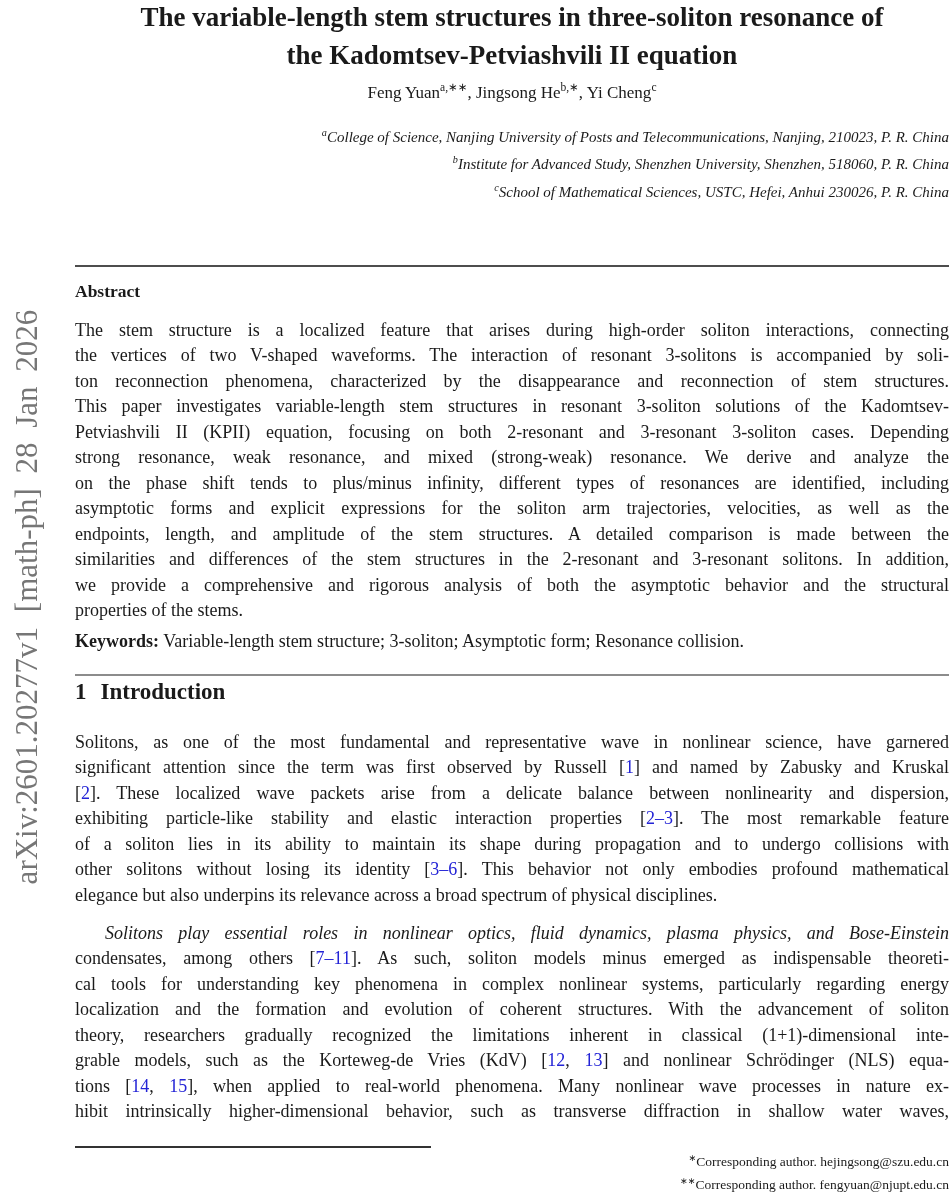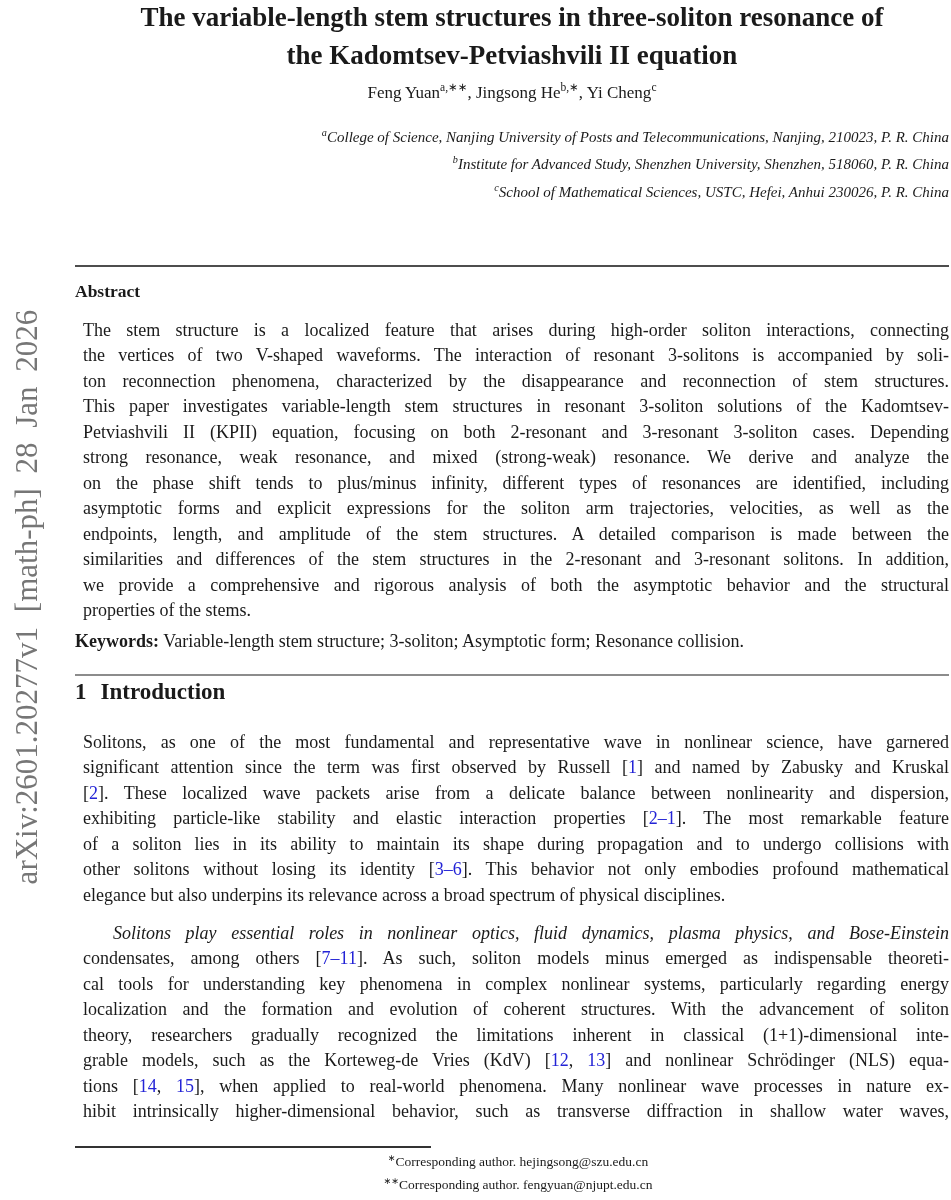--- a/index.html
+++ b/index.html
@@ -29,22 +29,22 @@
   .abs-head { top:281px; font-weight:bold; font-size:17.5px; }
   .abs-lines { top:318px; }
   .bodytxt { font-size:18px; line-height:25.45px; }
   .keywords { top:629px; font-size:18px; line-height:25.45px; }
   .sec-head { top:677px; font-weight:bold; font-size:23px; line-height:30px; }
   .sec-num { margin-right:14px; }
   .para1 { top:730px; }
   .para2 { top:921px; }
   .fnrule { top:1146px; width:356px; height:1.5px; background:#333; }
   .fnotes { top:1150px; font-size:13.5px; line-height:23px; }
-  .fnotes .tline { padding-left:12px; text-align:center; }
-  .jlines .tline { text-align:justify; text-align-last:justify; text-justify:inter-word;margin-left:8px; }
+  .fnotes .tline { padding-left:12px; text-align:right; }
+  .jlines .tline { text-align:justify; text-align-last:justify; text-justify:inter-word; }
   .jlines .tline.nj { text-align-last:left; }
   .tline.ind { padding-left:30px;font-style:italic; }
   sup { font-size:68%; line-height:0; vertical-align:super; }
   .b { font-weight:bold; }
   .ref-link { color:var(--link); }
 </style>
 </head>
 <body style="--link: #2323d6; --watermark: #767676;">
 
 <div class="page">
@@ -90,21 +90,21 @@
     <div class="blk rule rule2"></div>
 
     <div class="blk sec-head">
       <span class="sec-num">1</span><span>Introduction</span>
     </div>
 
     <div class="blk para1 bodytxt jlines">
         <div class="tline"><span>Solitons, as one of the most fundamental and representative wave in nonlinear science, have garnered</span></div>
         <div class="tline"><span>significant attention since the term was first observed by Russell [</span><span class="ref-link">1</span><span>] and named by Zabusky and Kruskal</span></div>
         <div class="tline"><span>[</span><span class="ref-link">2</span><span>]. These localized wave packets arise from a delicate balance between nonlinearity and dispersion,</span></div>
-        <div class="tline"><span>exhibiting particle-like stability and elastic interaction properties [</span><span class="ref-link">2–1</span><span>]. The most remarkable feature</span></div>
+        <div class="tline"><span>exhibiting particle-like stability and elastic interaction properties [</span><span class="ref-link">2–3</span><span>]. The most remarkable feature</span></div>
         <div class="tline"><span>of a soliton lies in its ability to maintain its shape during propagation and to undergo collisions with</span></div>
         <div class="tline"><span>other solitons without losing its identity [</span><span class="ref-link">3–6</span><span>]. This behavior not only embodies profound mathematical</span></div>
         <div class="tline nj"><span>elegance but also underpins its relevance across a broad spectrum of physical disciplines.</span></div>
       </div>
 
     <div class="blk para2 bodytxt jlines">
         <div class="tline ind"><span>Solitons play essential roles in nonlinear optics, fluid dynamics, plasma physics, and Bose-Einstein</span></div>
         <div class="tline"><span>condensates, among others [</span><span class="ref-link">7–11</span><span>]. As such, soliton models minus emerged as indispensable theoreti-</span></div>
         <div class="tline"><span>cal tools for understanding key phenomena in complex nonlinear systems, particularly regarding energy</span></div>
         <div class="tline"><span>localization and the formation and evolution of coherent structures. With the advancement of soliton</span></div>

